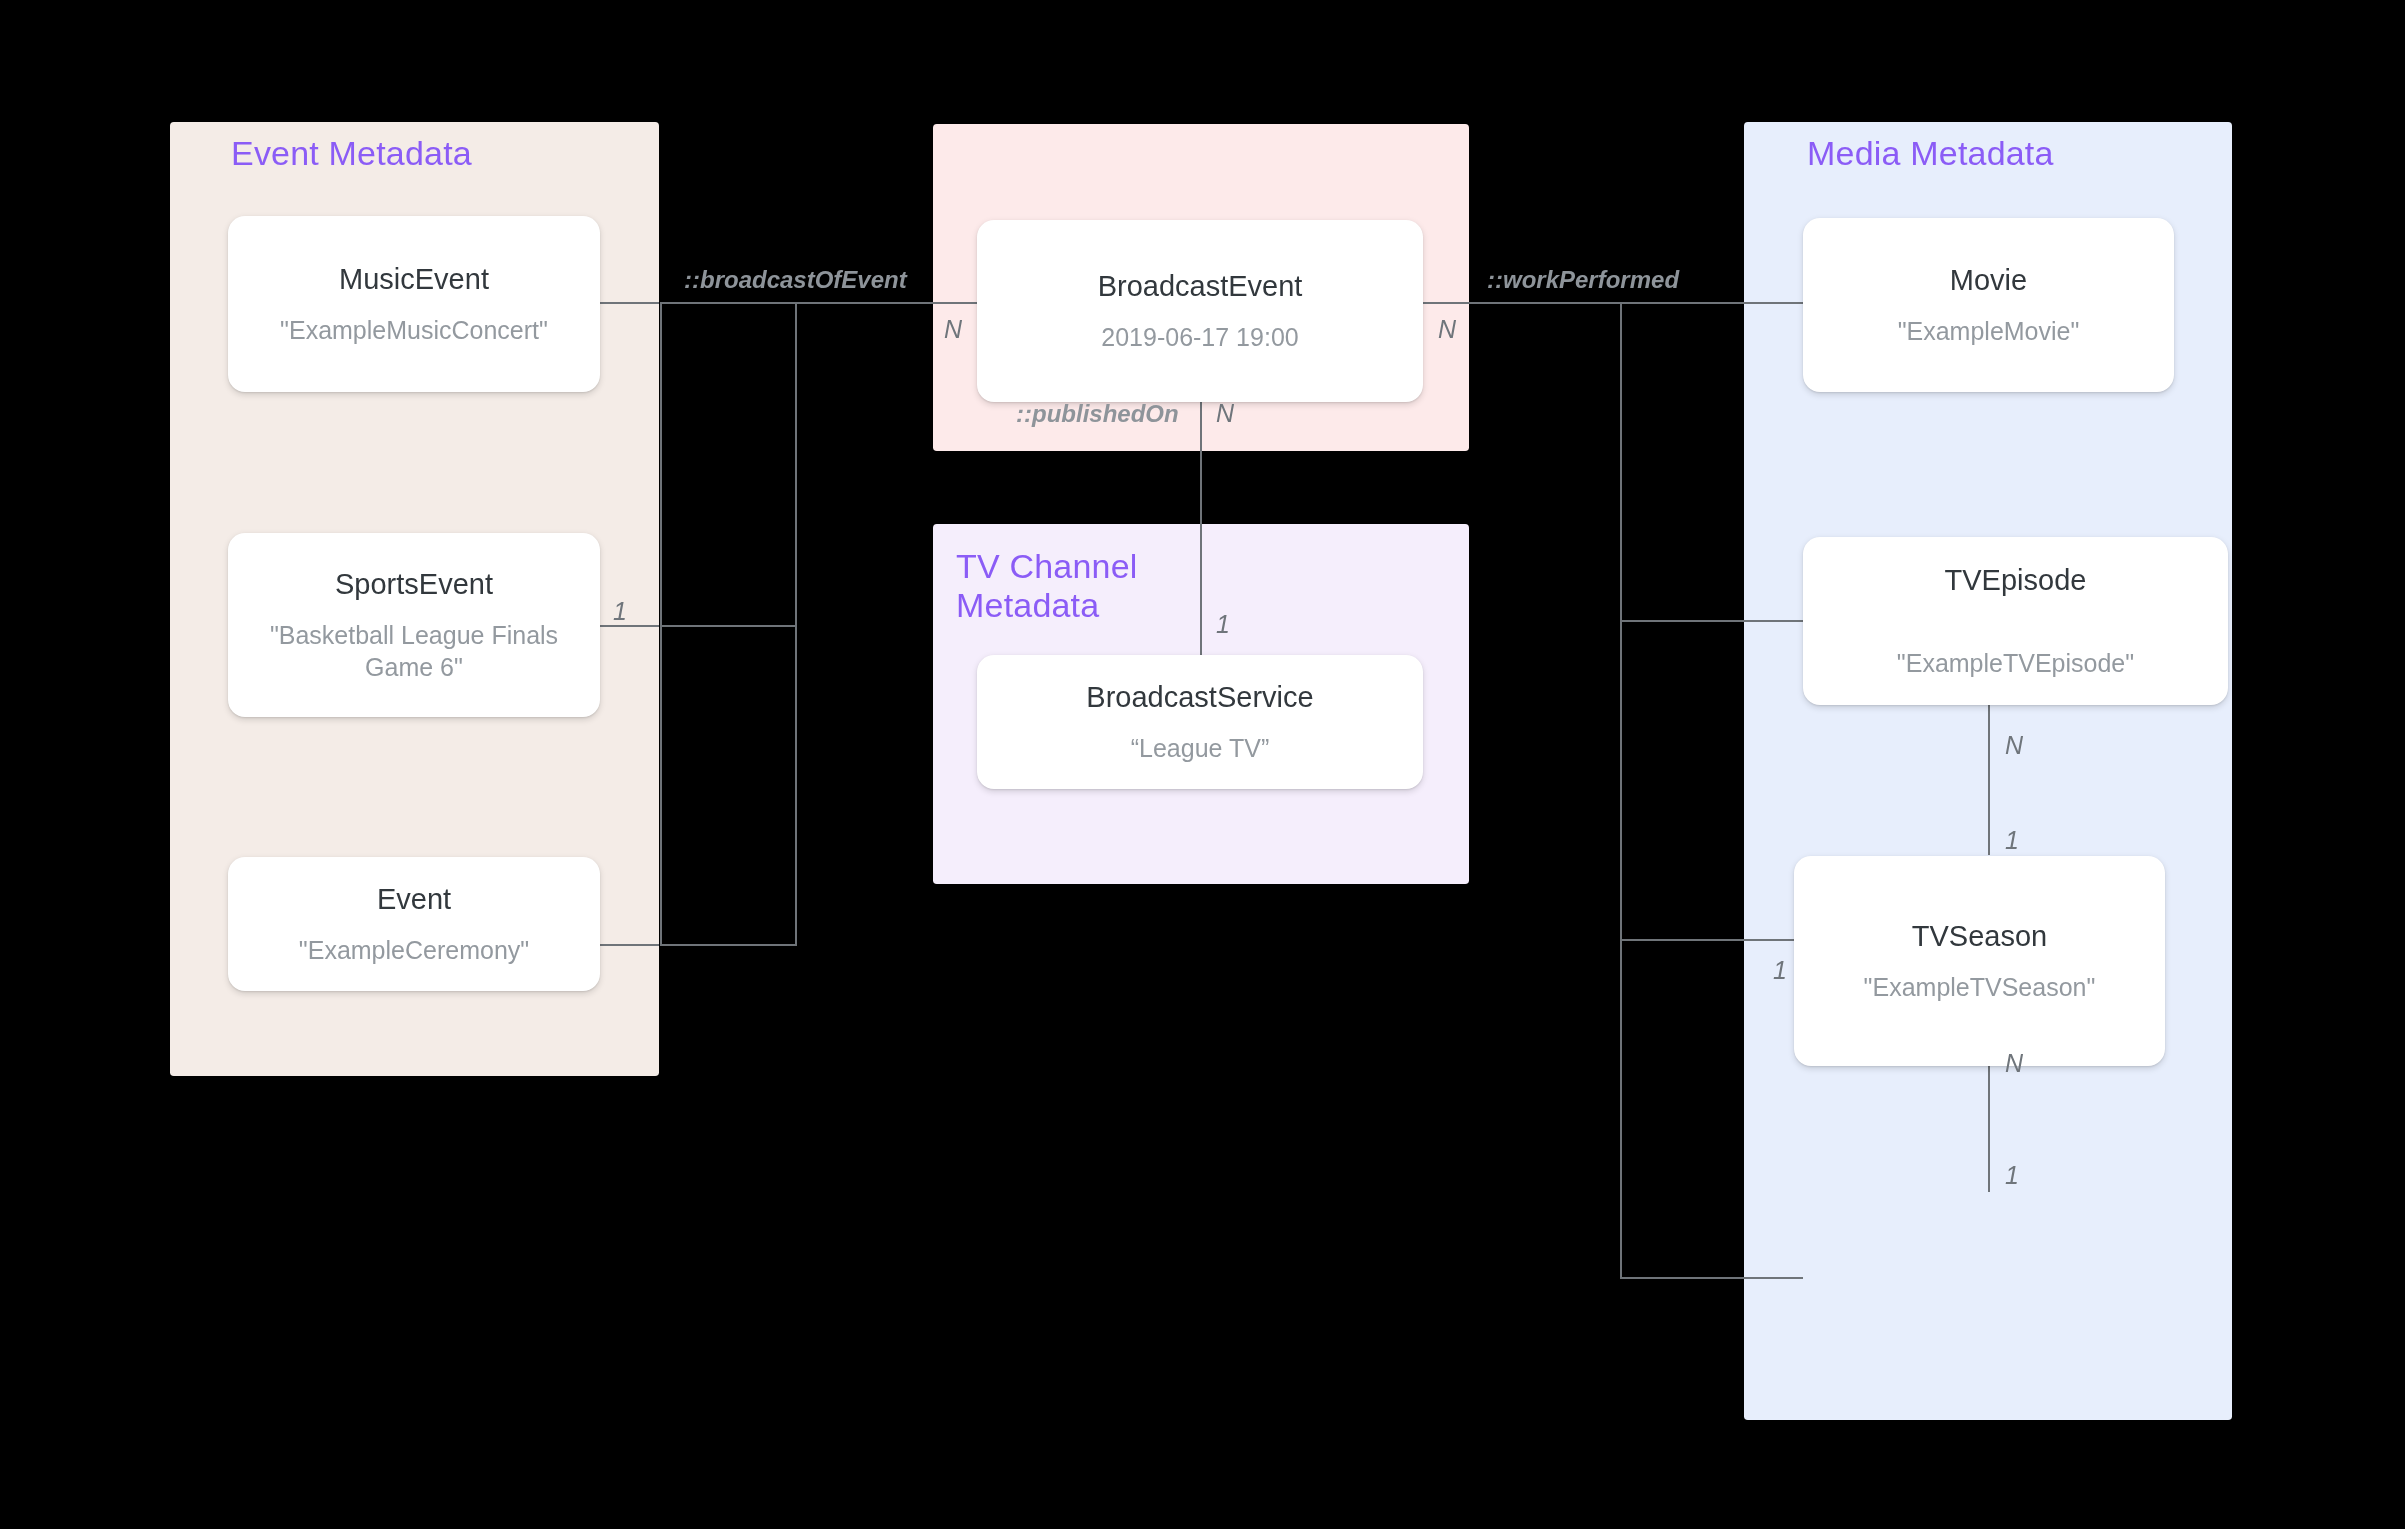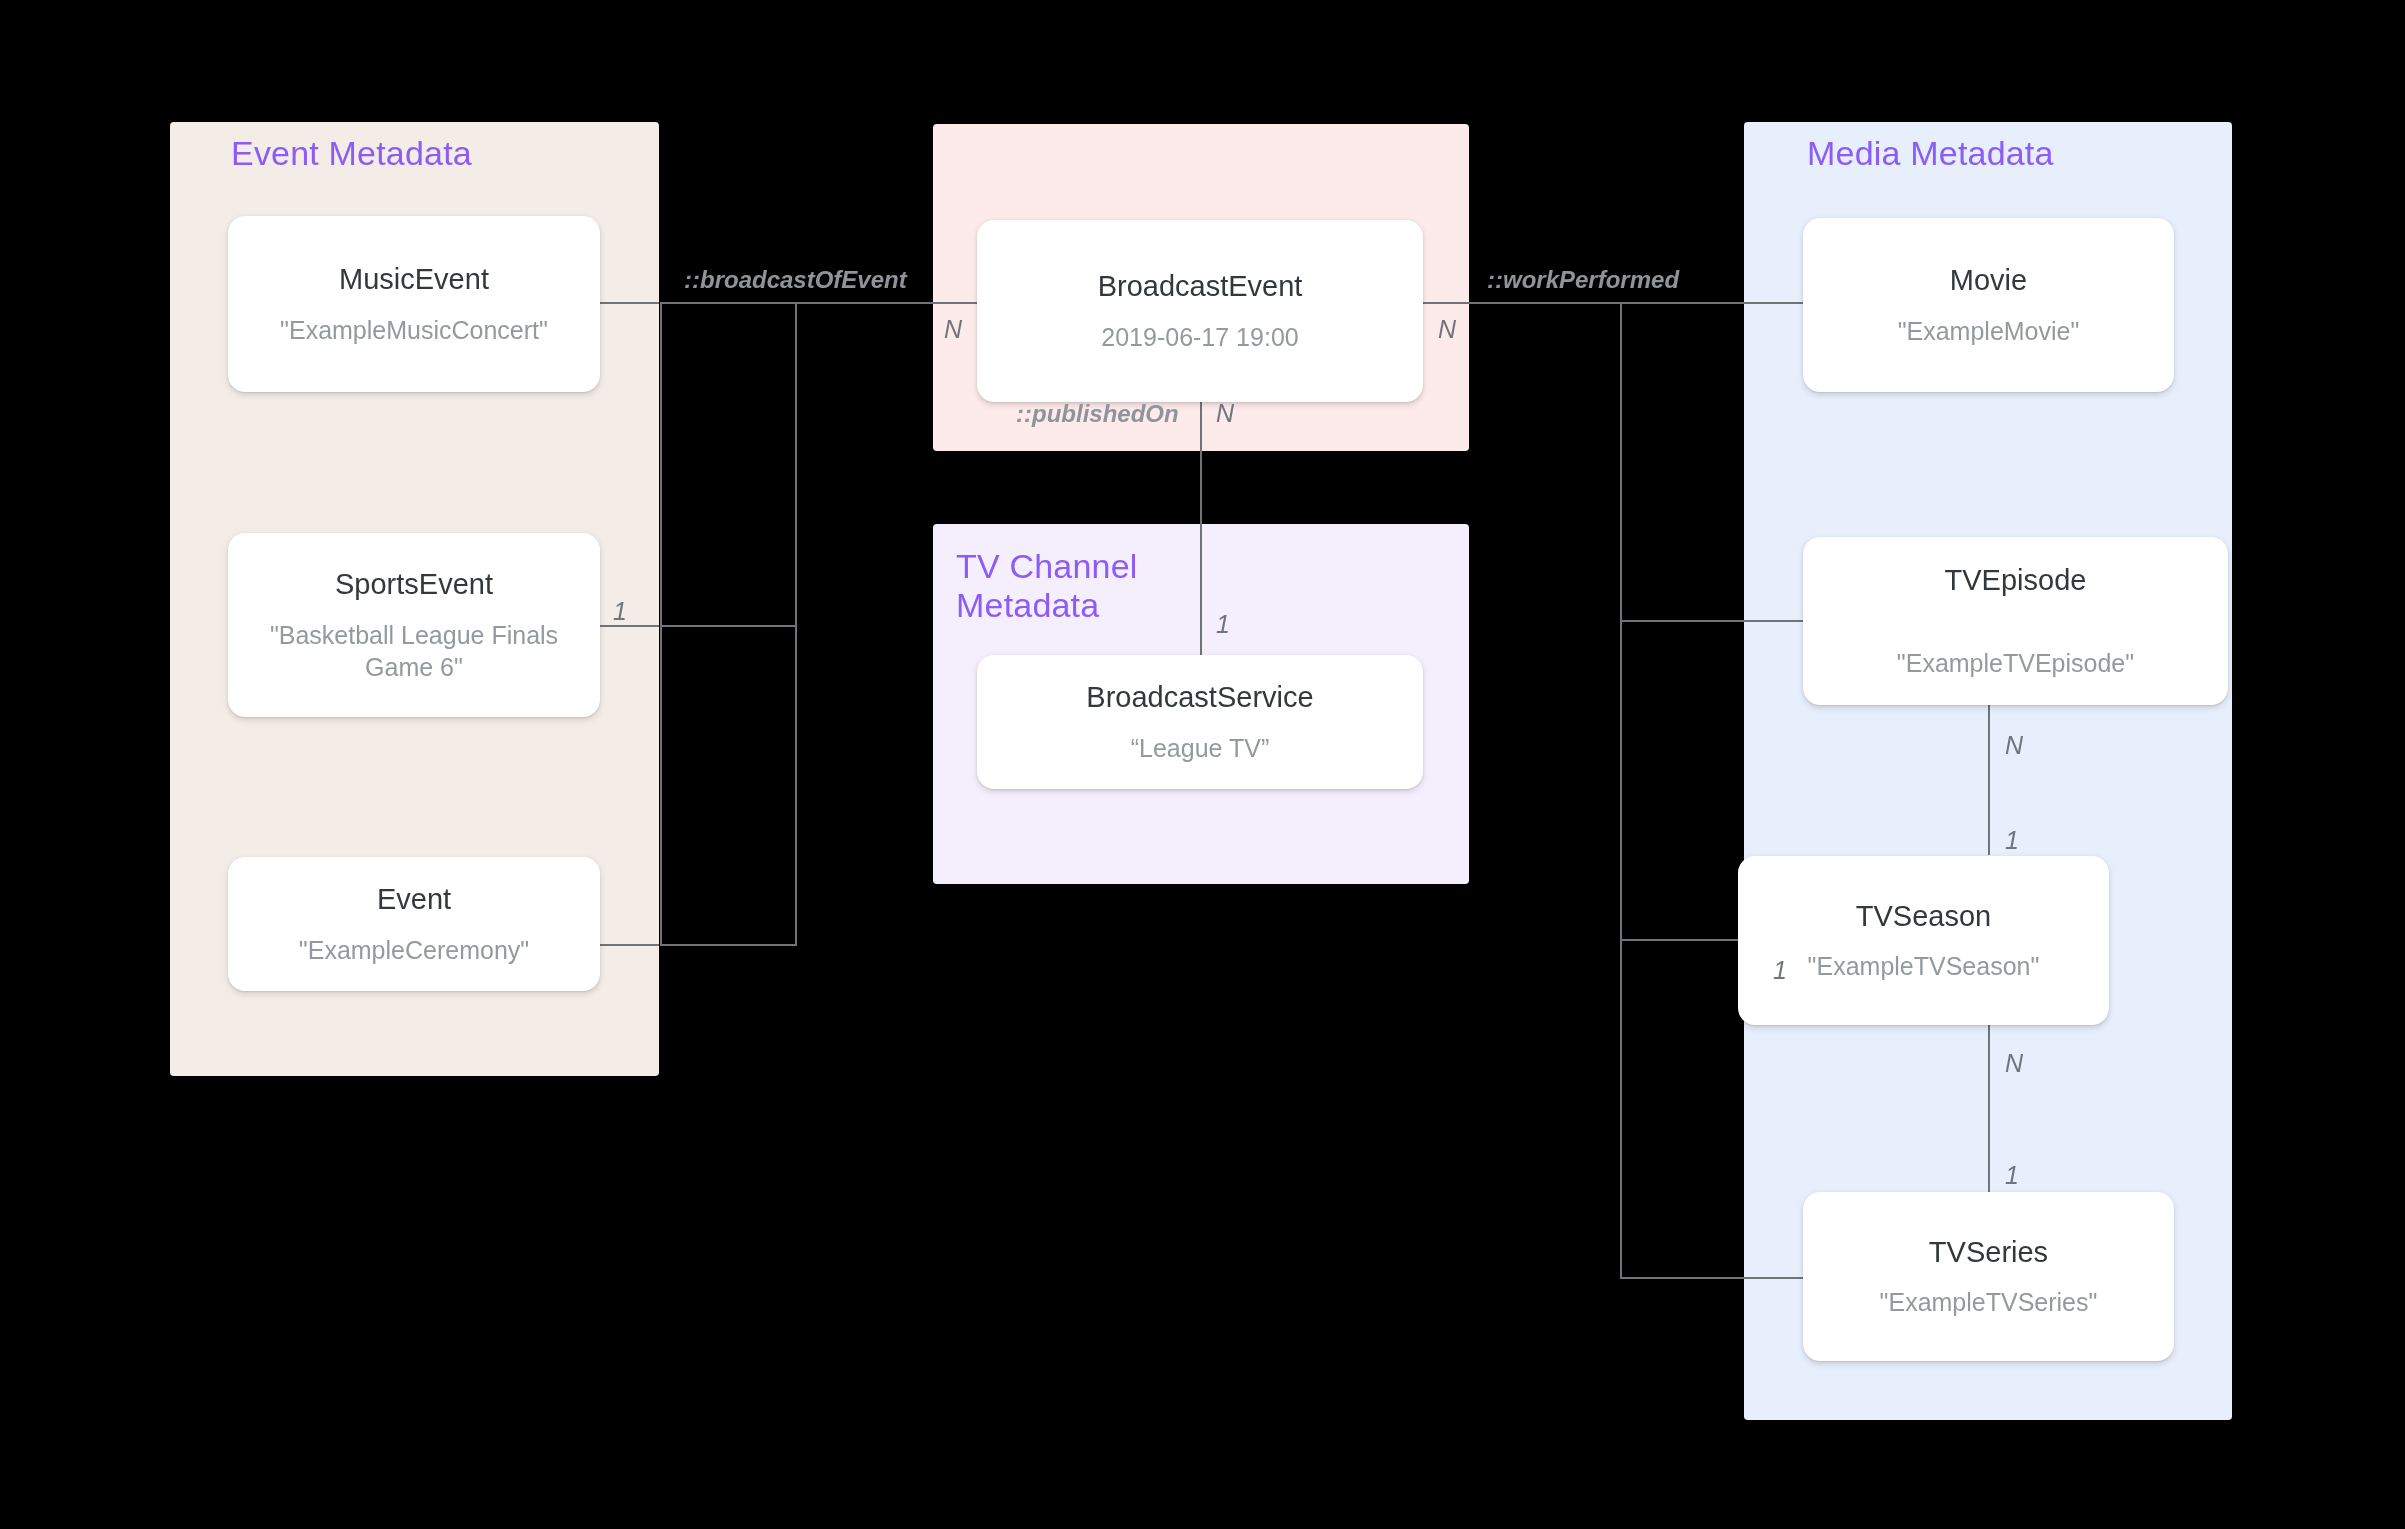--- a/index.html
+++ b/index.html
@@ -71,21 +71,21 @@
 
   #card-musicevent  { left:228px;  top:216px;  width:372px;  height:176px; }
   #card-sportsevent { left:228px;  top:533px;  width:372px;  height:184px; }
   #card-event       { left:228px;  top:857px;  width:372px;  height:134px; }
 
   #card-broadcastevent   { left:977px; top:196px; width:446px; height:182px;margin-top:24px; }
   #card-broadcastservice { left:977px; top:655px; width:446px;  height:134px; }
 
   #card-movie     { left:1803px; top:218px;  width:371px; height:174px; }
   #card-tvepisode { left:1803px; top:537px;  width:425px; height:168px;gap:32px; }
-  #card-tvseason  { left:1738px; top:856px;  width:371px; height:169px; }
+  #card-tvseason  { left:1794px; top:856px;  width:371px; height:210px; }
   #card-tvseries  { left:1803px; top:1192px; width:371px; height:169px; }
 
   
   .edge {
     position: absolute;
     background: #6f7479;
     z-index: 2;
   }
   .h { height: 1.9px; }
   .v { width: 1.9px; }
@@ -214,19 +214,15 @@
   <div id="card-tvepisode" class="card">
     <div class="card-title">TVEpisode</div>
     <div class="card-sub">"ExampleTVEpisode"</div>
   </div>
 
   <div id="card-tvseason" class="card">
     <div class="card-title">TVSeason</div>
     <div class="card-sub">"ExampleTVSeason"</div>
   </div>
 
-  <div id="card-tvseries" class="card">
-    <div class="card-title">TVSeries</div>
-    <div class="card-sub">"ExampleTVSeries"</div>
-  </div>
 
 </div>
 
 
 </body></html>

